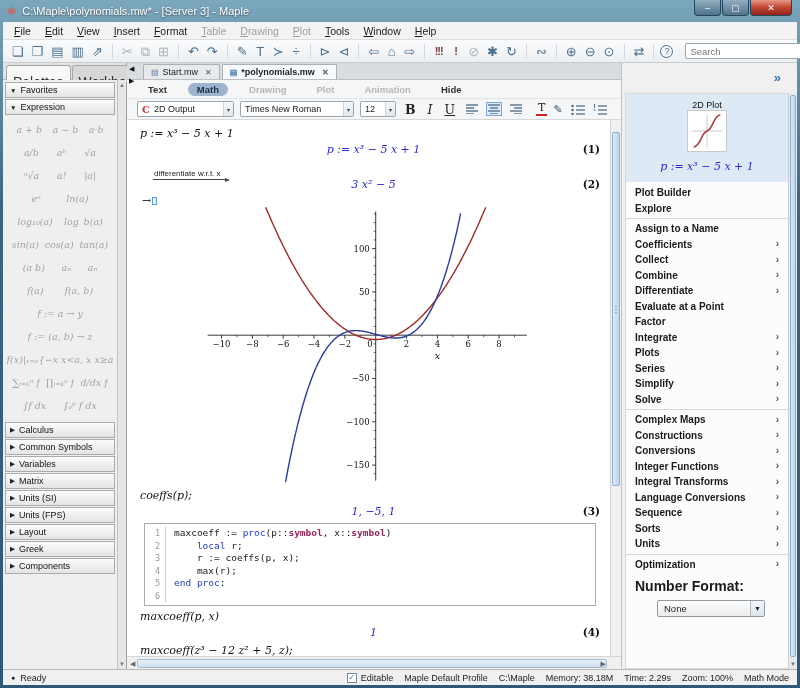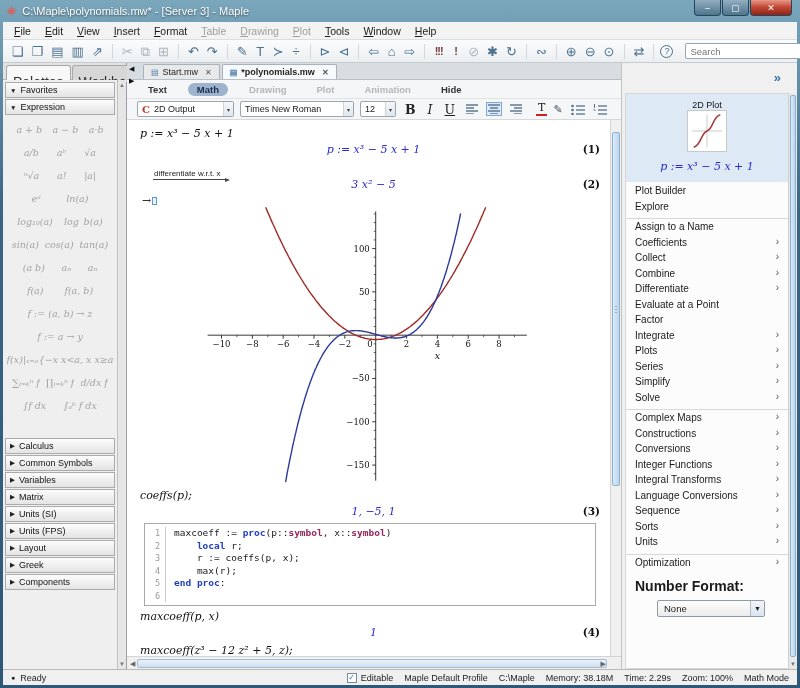--- a/index.html
+++ b/index.html
@@ -32,21 +32,21 @@
   .chandle{font-size:7px;color:#111;line-height:1;cursor:default}
   
   .palette-col{width:124px;background:#ececec;border-right:1px solid #9aa0a6;display:flex;flex-direction:column}
   .ptabs{height:17px;display:flex;padding:2px 2px 0 3px;background:#e2e2e2;border-bottom:1px solid #b6b6b6;gap:1px}
   .ptab{font-size:14px;padding:8px 6px;background:#d7d7d7;border:1px solid #a8a8a8;border-bottom:none;border-radius:3px 3px 0 0;color:#333;white-space:nowrap}
   .ptab.active{background:#f8f8f8}
   .pbody-wrap{flex:1;display:flex;min-height:0}
   .pbody{flex:1;overflow:hidden;background:#efefef;padding:1px}
   .psec-header{height:16px;background:linear-gradient(180deg,#fcfcfc,#e4e4e4);border:1px solid #ababab;display:flex;align-items:center;padding-left:4px;margin:1px 1px 0 1px;font-size:9px;color:#111;cursor:default}
   .ptri{font-size:6.5px;margin-right:4px;color:#222}
-  .psec-body{padding:3px 0 20px 0}
+  .psec-body{padding:3px 0 4px 0}
   .prow{display:flex;justify-content:space-evenly;align-items:center;min-height:23px;padding:0 2px}
   .pitem{font-family:"DejaVu Serif",serif;font-style:italic;font-size:9.5px;color:#a3a3a3;white-space:nowrap;overflow:hidden;max-width:108px}
   .pscroll{width:9px;background:#e6e6e6;border-left:1px solid #c2c2c2;position:relative}
   .sarr{position:absolute;left:1px;font-size:6px;color:#777;line-height:1}
   .sarr.top{top:2px}.sarr.bottom{bottom:2px}
   
   .doc-col{flex:1;display:flex;flex-direction:column;min-width:0;background:#fff;border-right:1px solid #c3c3c3}
   .doctabs{height:17px;background:#d8dde2;display:flex;align-items:flex-end;padding-left:16px;gap:2px;border-bottom:1px solid #b9bfc5}
   .doctab{height:15px;display:flex;align-items:center;gap:4px;padding:0 7px;font-size:9px;background:#e7e9eb;border:1px solid #aab2b9;border-bottom:none;border-radius:2px 2px 0 0;color:#222;white-space:nowrap}
   .doctab.active{background:#f7fafc;font-weight:bold}
@@ -89,34 +89,34 @@
   .darrow{font-size:11px;color:#333;font-style:normal;line-height:1}
   .cursorbox{width:5px;height:8px;border:1px solid #5b9bd5;background:#eaf3fc;margin-left:1px}
   #plot{display:block;margin:0 0 2px 66px}
   .ticktext{font-family:"DejaVu Serif",serif;font-size:8.5px;fill:#111}
   .axislabel{font-family:"DejaVu Serif",serif;font-size:9.5px;font-style:italic;fill:#111}
   .codebox{width:452px;border:1px solid #a9a9a9;margin:4px 0 2px 7px;background:#fff;font-family:"DejaVu Sans Mono",monospace;font-size:9.5px;padding:3px 0;font-style:normal}
   .codeline{display:flex;height:12.5px;line-height:12.5px}
   .lineno{width:21px;text-align:right;padding-right:5px;color:#9a9a9a;border-right:1px solid #c9c9c9;margin-right:8px;font-size:8.5px;flex:none}
   .codetoks{white-space:pre}
   .tok-p{color:#1a1a1a;white-space:pre}
-  .tok-k{color:#1f3fbf;font-weight:bold;white-space:pre}
+  .tok-k{color:#1f3fbf;font-weight:normal;white-space:pre}
   .tok-t{color:#96265c;font-weight:bold;white-space:pre}
   
   .right-col{width:175px;background:#f0f0f0;display:flex;flex-direction:column}
   .rp-top{height:30px;position:relative;flex:none}
   .rp-collapse{position:absolute;right:16px;top:7px;color:#3a72a8;font-size:13px;font-weight:bold;cursor:default}
   .rp-body-wrap{flex:1;display:flex;min-height:0}
   .rp-body{flex:1;background:#fcfcfc;border:1px solid #d8d8d8;border-right:none;margin-left:3px;display:flex;flex-direction:column;min-height:0;overflow:hidden}
   .rp-preview{background:#ddeaf6;padding:6px 4px 9px 4px;text-align:center}
   .rp-ptitle{font-size:9px;color:#111;margin-bottom:0}
   .rp-thumb{background:#fff;border:1px solid #c9c9c9}
   .rp-pexpr{font-family:"DejaVu Serif",serif;font-style:italic;font-size:11px;color:#2b2bd0;margin-top:4px}
   .rp-menu{padding-top:3px}
-  .cmitem{height:15.5px;display:flex;padding:0 9px;font-size:10px;font-weight:400;color:#1a1a1a}
+  .cmitem{height:15.5px;display:flex;align-items:center;padding:0 9px;font-size:10px;font-weight:700;color:#1a1a1a}
   .cmarrow{margin-left:auto;color:#555;font-size:10px;line-height:1}
   .cmsep{height:1px;background:#d8d8d8;margin:2px 0}
   .rp-nf{padding:2px 9px 6px 9px}
   .rp-nflabel{font-size:14px;font-weight:600;color:#1a1a1a;margin:4px 0 6px 0}
   .rp-nfselect{width:108px;margin-left:22px;height:17px;background:linear-gradient(180deg,#fdfdfd,#ececec);border:1px solid #8f9aa3;border-radius:2px;display:flex;align-items:center;font-size:9.5px;padding-left:6px;color:#222}
   .nfcaret{margin-left:auto;border-left:1px solid #b5bec5;height:100%;width:14px;display:flex;align-items:center;justify-content:center;font-size:7px;background:linear-gradient(180deg,#f2f6fa,#d9e4ee)}
   .rp-scroll{width:9px;background:#e9e9e9;border-left:1px solid #cfcfcf;position:relative}
   .rp-thumbbar{position:absolute;top:2px;bottom:12px;left:1px;right:1px;background:linear-gradient(90deg,#dcebf9,#b9d4ec);border:1px solid #8fb0cc;border-radius:2px}
   
   .statusbar{height:16px;background:#f0f0f0;border-top:1px solid #b9b9b9;display:flex;align-items:center;padding:0 8px;font-size:9px;color:#222}
@@ -258,24 +258,24 @@
                 <div class="prow">
                   <span class="pitem">(a b)</span>
                   <span class="pitem">aₙ</span>
                   <span class="pitem">aₙ</span>
                 </div>
                 <div class="prow">
                   <span class="pitem">f(a)</span>
                   <span class="pitem">f(a, b)</span>
                 </div>
                 <div class="prow">
+                  <span class="pitem">f := a → y</span>
+                </div>
+                <div class="prow">
                   <span class="pitem">f := (a, b) → z</span>
-                </div>
-                <div class="prow">
-                  <span class="pitem">f := a → y</span>
                 </div>
                 <div class="prow">
                   <span class="pitem">f(x)|ₓ₌ₐ</span>
                   <span class="pitem">{−x x&lt;a, x x≥a</span>
                 </div>
                 <div class="prow">
                   <span class="pitem">∑ᵢ₌ₖⁿ f</span>
                   <span class="pitem">∏ᵢ₌ₖⁿ f</span>
                   <span class="pitem">d/dx f</span>
                 </div>

